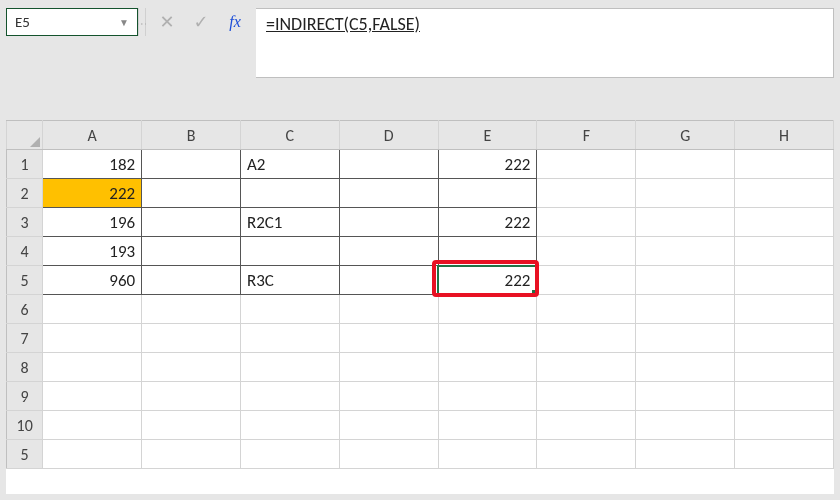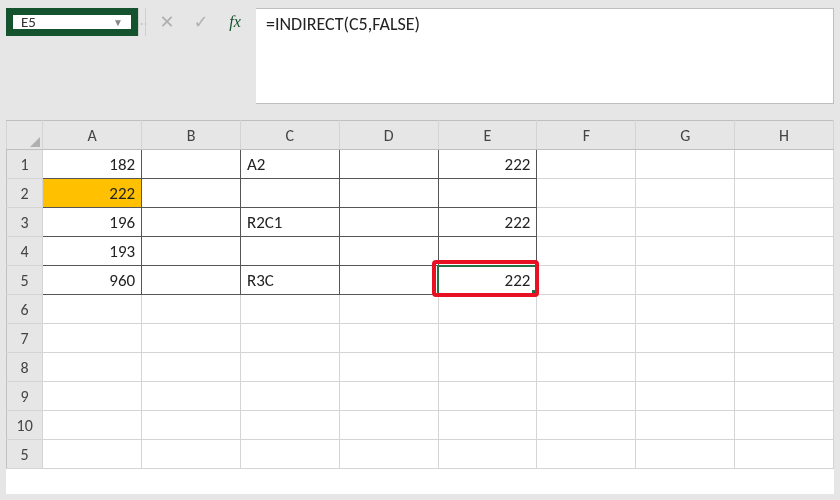--- a/index.html
+++ b/index.html
@@ -15,21 +15,21 @@
       display: flex;
       align-items: flex-start;
       padding: 8px 6px 0 6px;
       background: #e6e6e6;
       height: 120px;
     }
     .name-box {
       width: 132px;
       height: 28px;
       background: #fff;
-      border: 7px solid #14532d;
+      border: 1px solid #14532d;
       display: flex;
       align-items: center;
       padding: 0 8px;
       font-size: 15px;
       color: #333;
       position: relative;
     }
     .name-box .dropdown {
       margin-left: auto;
       color: #888;
@@ -63,32 +63,33 @@
       height: 28px;
       display: flex;
       align-items: center;
       justify-content: center;
       color: #b0b0b0;
       font-size: 18px;
     }
     .fb-btn.fx {
       font-style: italic;
       font-family: 'Times New Roman', serif;
-      color: #14532d;
+      color: #1d4ed8;
       font-size: 16px;
     }
     .formula-input {
       flex: 1;
-      height: 96px;
+      height: 70px;
       background: #fff;
       border: 1px solid #bfbfbf;
       border-left: none;
       padding: 4px 10px;
       font-size: 18px;
       color: #222;
+      text-decoration: underline;
     }
     .grid-area {
       position: absolute;
       top: 120px;
       left: 6px;
       right: 6px;
       bottom: 6px;
       background: #fff;
     }
     table.sheet {

